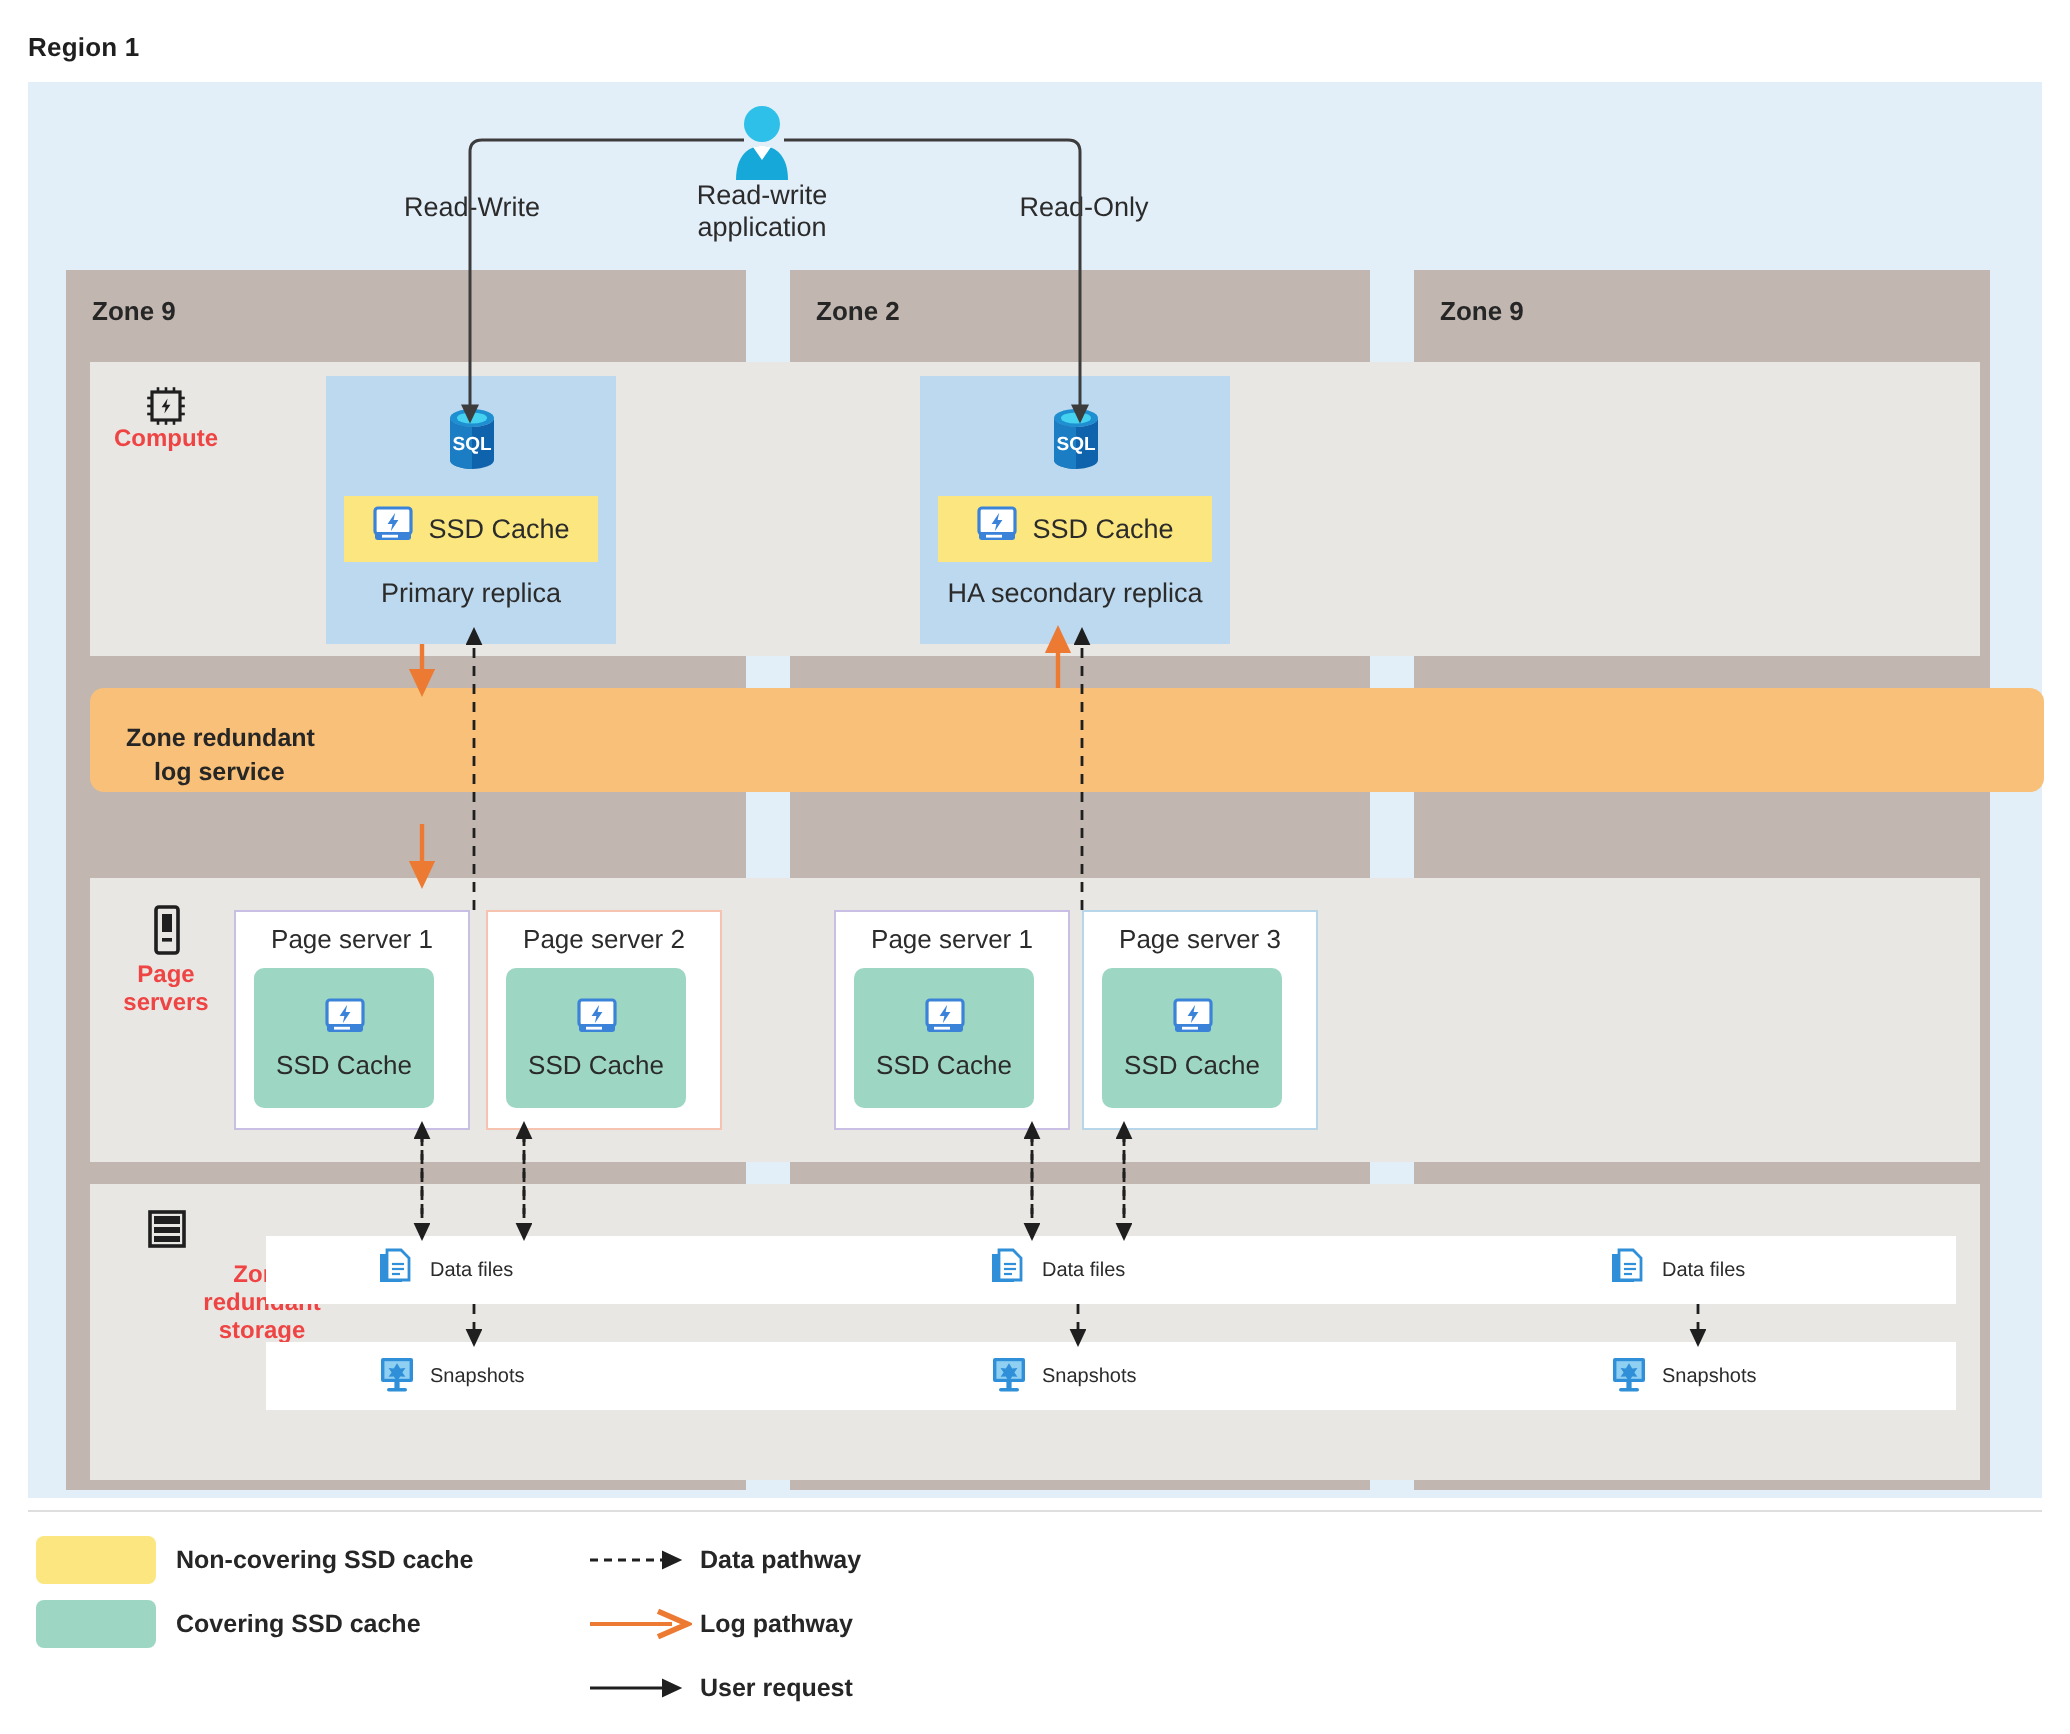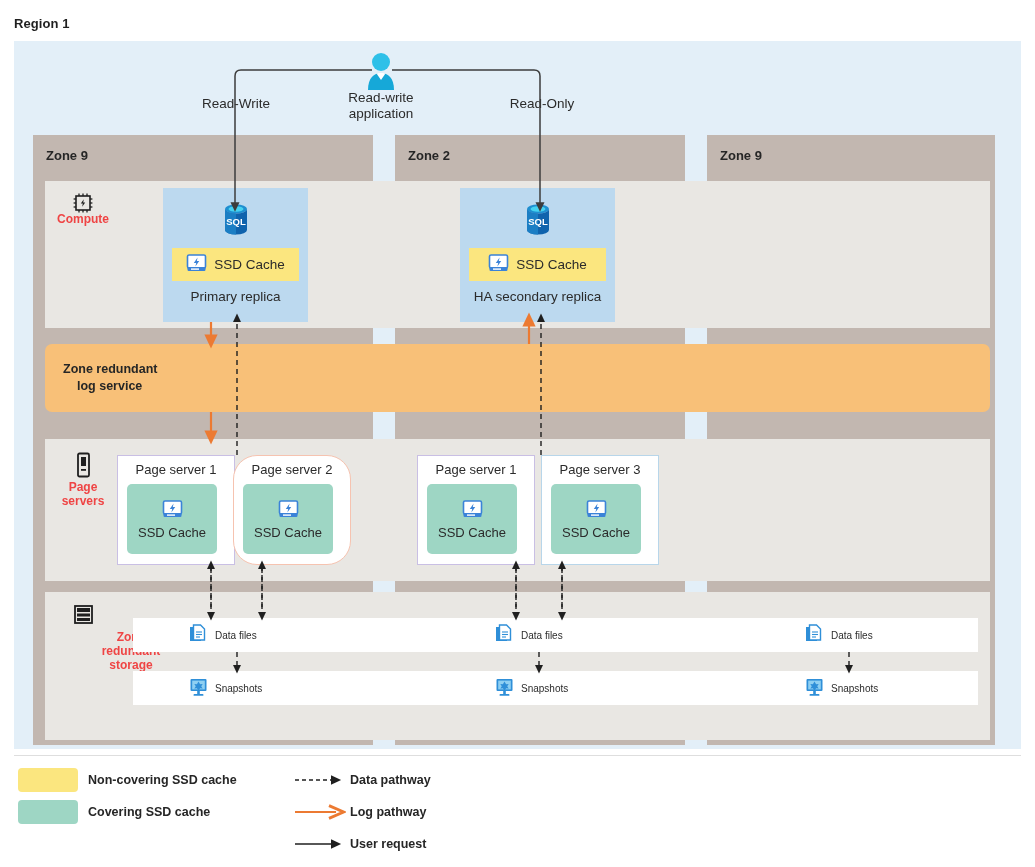--- a/index.html
+++ b/index.html
@@ -46,22 +46,22 @@
     display:flex;align-items:center;padding-left:13px;box-sizing:border-box;
   }
   
   .zone-col{position:absolute;background:#c2b7b0;}
 
   
   .band{position:absolute;background:#e9e7e3;}
   .band.storage{background:#e9e7e3;}
 
   .log-band{
-    position:absolute;left:45px;top:344px;width:945px;height:68px;
-    background:#f8c078;border-radius:7px;
+    position:absolute;left:45px;top:344px;width:945px;height:52px;
+    background:#f8c078;border-radius:7px;padding-left:32px;
   }
   .log-band .lbl{
     position:absolute;left:18px;top:17px;
     font-size:12.5px;font-weight:bold;line-height:17px;color:#262626;
   }
   .log-band .lbl span{display:block;}
   .log-band .lbl span:nth-child(2){padding-left:14px;}
 
   
   .side-label{
@@ -237,21 +237,21 @@
         <rect x="1.5" y="2" width="18" height="13" rx="1.5" fill="#ffffff" stroke="#3b83d8" stroke-width="1.6"></rect>
         <path d="M11.6 4.4 L7.8 10 L10.2 10 L9.4 13.6 L13.2 8 L10.8 8 Z" fill="#3b83d8"></path>
         <rect x="1.5" y="14" width="18" height="4" rx="1.2" fill="#3b83d8"></rect>
         <rect x="5" y="15.4" width="8" height="1.4" fill="#ffffff"></rect>
       </svg>
     </span>
     <span class="txt">SSD Cache</span>
   </div>
 </div>
 
-<div class="pserver" style="left:233px;top:455px;border-color:#f6c3b0;border-radius:24px;">
+<div class="pserver" style="left:243px;top:455px;border-color:#f6c3b0;">
   <div class="title">Page server 2</div>
   <div class="cache">
     <span>
       <svg width="21" height="20" viewBox="0 0 21 20">
         <rect x="1.5" y="2" width="18" height="13" rx="1.5" fill="#ffffff" stroke="#3b83d8" stroke-width="1.6"></rect>
         <path d="M11.6 4.4 L7.8 10 L10.2 10 L9.4 13.6 L13.2 8 L10.8 8 Z" fill="#3b83d8"></path>
         <rect x="1.5" y="14" width="18" height="4" rx="1.2" fill="#3b83d8"></rect>
         <rect x="5" y="15.4" width="8" height="1.4" fill="#ffffff"></rect>
       </svg>
     </span>

